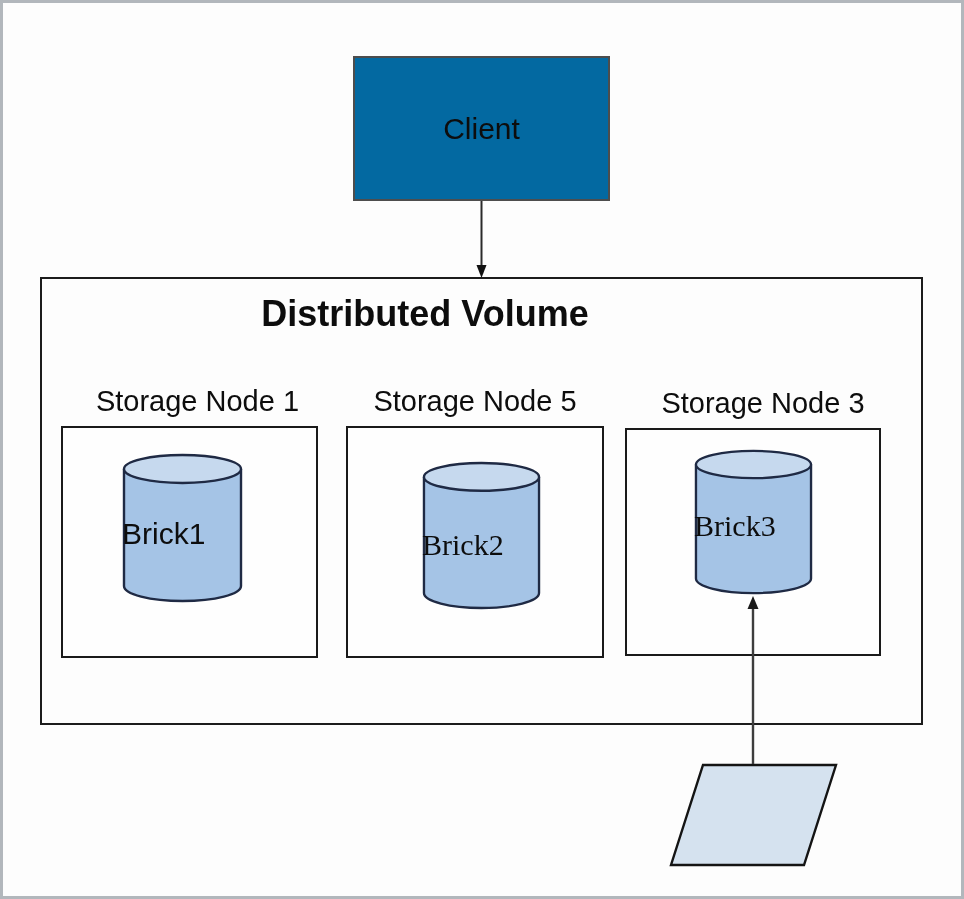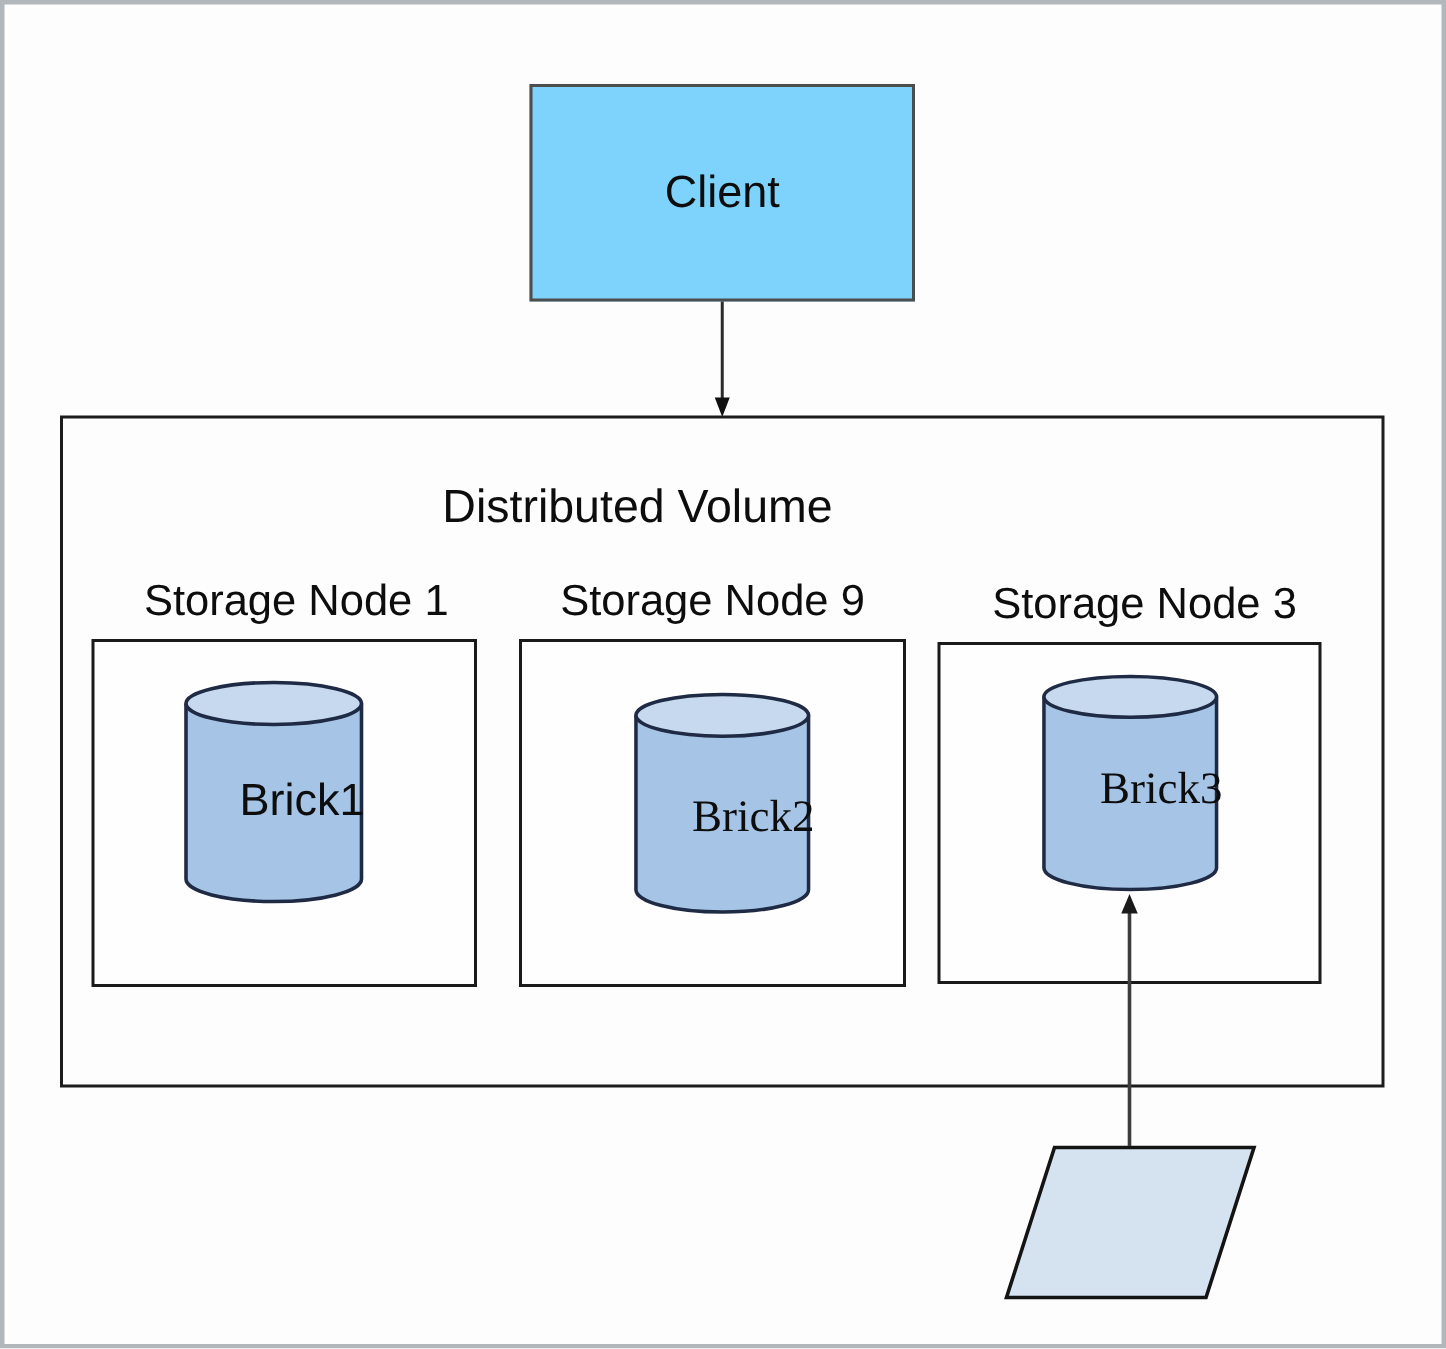--- a/index.html
+++ b/index.html
@@ -16,44 +16,43 @@
     border: 3px solid #b2b7bc;
     font-family: "Liberation Sans", sans-serif;
     color: #0d0d0d;
     overflow: hidden;
   }
   .client-box {
     position: absolute;
     left: 350px; top: 53px;
     width: 257px; height: 145px;
     box-sizing: border-box;
-    background: #7dd3fc;
+    background: #0369a1;
     border: 2px solid #4d4d4d;
     display: flex;
     align-items: center;
     justify-content: center;
     font-size: 30px;
   }
   .volume-box {
     position: absolute;
     left: 37px; top: 274px;
     width: 883px; height: 448px;
     box-sizing: border-box;
     border: 2px solid #1c1c1c;
     background: transparent;
   }
   .volume-title {
     position: absolute;
     left: 37px; top: 294px;
     width: 770px;
     text-align: center;
-    font-size: 31px;
-    font-weight: normal;
+    font-size: 36px;
+    font-weight: bold;
     line-height: 34px;
-    margin-top: 24px;
   }
   .node-box {
     position: absolute;
     box-sizing: border-box;
     border: 2px solid #1a1a1a;
     background: #fefefe;
   }
   .node-box.n1 { left: 58px;  top: 423px; width: 257px; height: 232px; }
   .node-box.n2 { left: 343px; top: 423px; width: 258px; height: 232px; }
   .node-box.n3 { left: 622px; top: 425px; width: 256px; height: 228px; }
@@ -68,21 +67,21 @@
   .node-label.n3 { left: 632px; top: 383px; width: 256px; }
   .cyl {
     position: absolute;
   }
   .cyl.c1 { left: 119px; top: 450px; }
   .cyl.c2 { left: 419px; top: 458px; }
   .cyl.c3 { left: 691px; top: 446px; }
   .brick-label {
     position: absolute;
     width: 121px;
-    text-align: right;
+    text-align: left;
     font-size: 30px;
     line-height: 34px;
   }
   .brick-label.b1 { left: 119px; top: 514px; }
   .brick-label.b2 { left: 419px; top: 525px; font-family: Liberation Serif, serif; }
   .brick-label.b3 { left: 691px; top: 506px; font-family: Liberation Serif, serif; }
   .file-shape {
     position: absolute;
     left: 666px; top: 760px;
   }
@@ -107,21 +106,21 @@
 <div class="page">
 
   <div class="client-box">
     <span>Client</span>
   </div>
 
   <div class="volume-box"></div>
   <div class="volume-title">Distributed Volume</div>
 
   <div class="node-label n1">Storage Node 1</div>
-  <div class="node-label n2">Storage Node 9</div>
+  <div class="node-label n2">Storage Node 5</div>
   <div class="node-label n3">Storage Node 3</div>
 
   <div class="node-box n1"></div>
   <div class="node-box n2"></div>
   <div class="node-box n3"></div>
 
   <svg class="cyl c1" width="121" height="150" viewBox="0 0 121 150" preserveAspectRatio="none">
     <path d="M2,16 L2,133 A58.5,15 0 0 0 119,133 L119,16" fill="#a5c4e6" stroke="#1f2a44" stroke-width="2.4"></path>
     <ellipse cx="60.5" cy="16" rx="58.5" ry="14" fill="#c6d9ee" stroke="#1f2a44" stroke-width="2.4"></ellipse>
   </svg>

